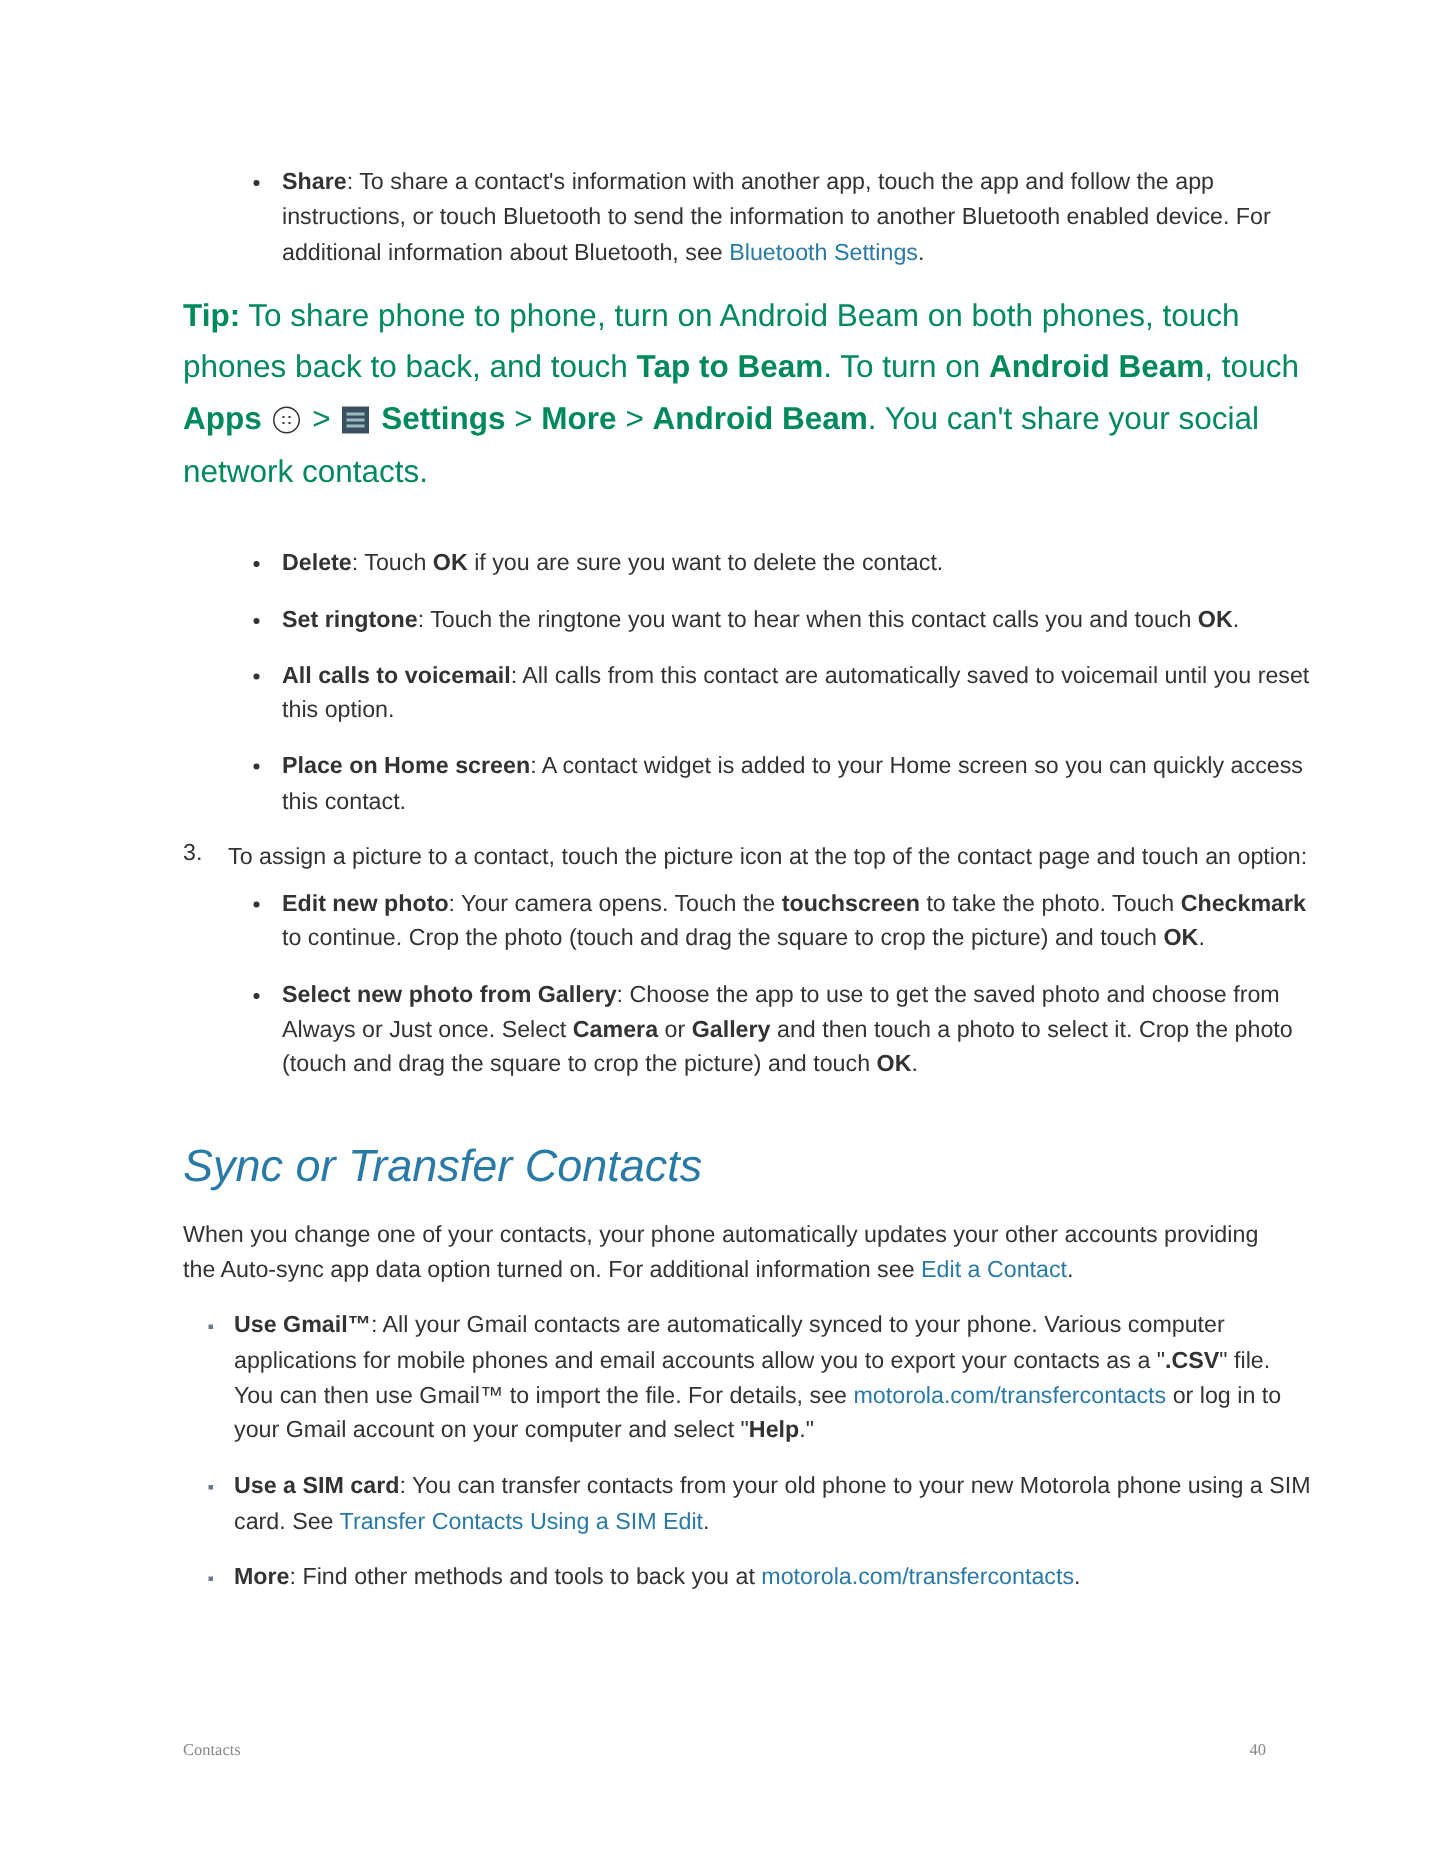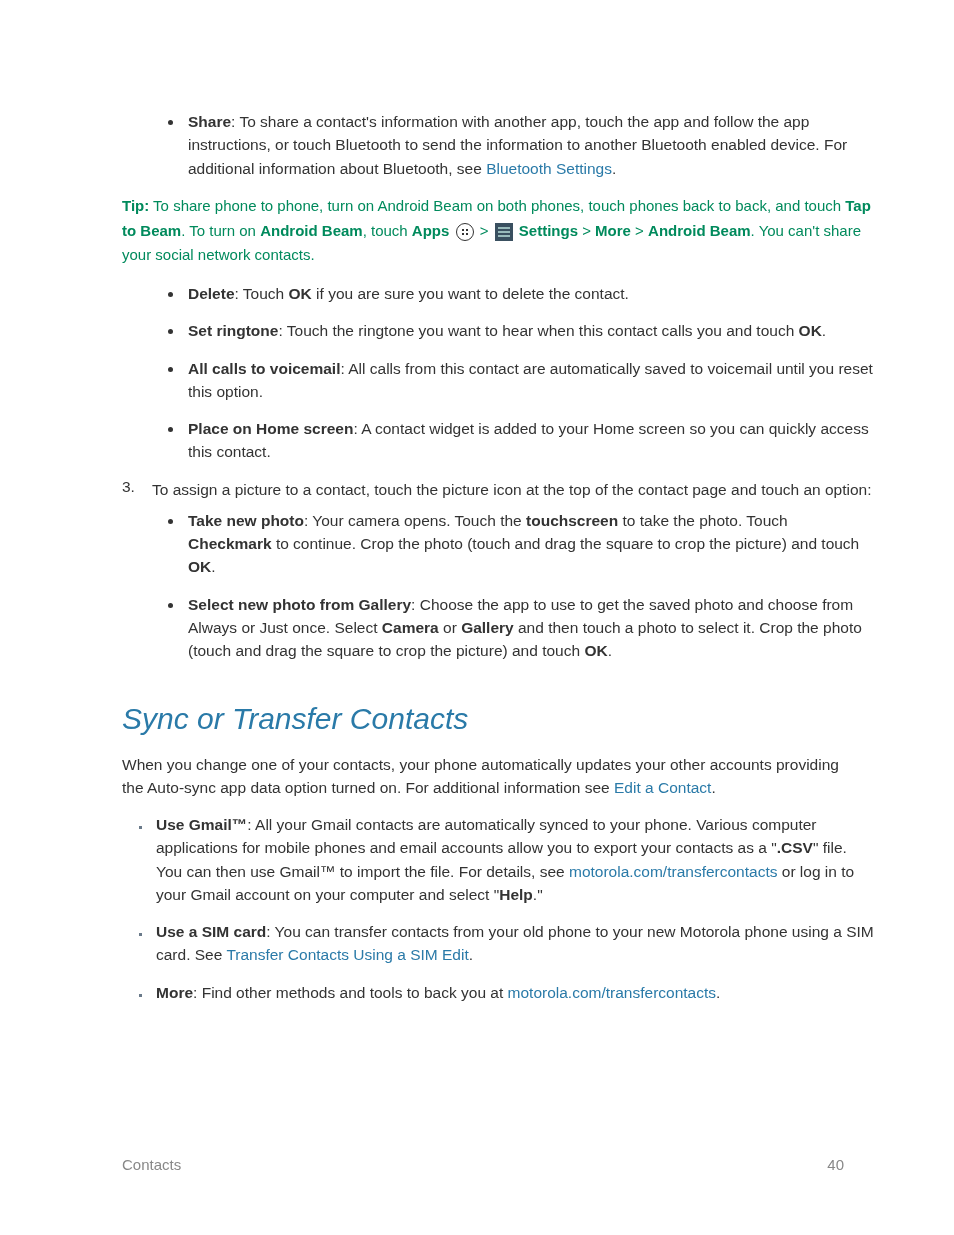--- a/index.html
+++ b/index.html
@@ -100,23 +100,24 @@
       box-shadow: 0 4px 0 #9bb, 0 8px 0 #9bb;
     }
     .footer {
       position: absolute;
       bottom: 62px;
       left: 122px;
       right: 110px;
       display: flex;
       justify-content: space-between;
       color: #888;
-      font-size: 15px;
+      font-size: 11px;
+      font-family: Liberation Serif, serif;
     }
-    .tip-block { margin: 10px 0 14px 0; line-height: 1.65; font-size: 15px; }
+    .tip-block { margin: 10px 0 32px 0; line-height: 1.65; font-size: 21px; }
   </style>
 </head>
 <body>
 
 <div class="page">
 
   <ul class="disc">
     <li>
       <span class="bold">Share</span><span>: To share a contact's information with another app, touch the app and follow the app instructions, or touch Bluetooth to send the information to another Bluetooth enabled device. For additional information about Bluetooth, see </span><span class="link">Bluetooth Settings</span><span>.</span>
     </li>
@@ -143,21 +144,21 @@
     </li>
   </ul>
 
   <div class="ol-item">
     <div class="ol-num">3.</div>
     <div class="ol-text">To assign a picture to a contact, touch the picture icon at the top of the contact page and touch an option:</div>
   </div>
 
   <ul class="disc">
     <li>
-      <span class="bold">Take new photo</span><span>: Your camera opens. Touch the </span><span class="bold">touchscreen</span><span> to take the photo. Touch </span><span class="bold">Checkmark</span><span> to continue. Crop the photo (touch and drag the square to crop the picture) and touch </span><span class="bold">OK</span><span>.</span>
+      <span class="bold">Edit new photo</span><span>: Your camera opens. Touch the </span><span class="bold">touchscreen</span><span> to take the photo. Touch </span><span class="bold">Checkmark</span><span> to continue. Crop the photo (touch and drag the square to crop the picture) and touch </span><span class="bold">OK</span><span>.</span>
     </li>
     <li>
       <span class="bold">Select new photo from Gallery</span><span>: Choose the app to use to get the saved photo and choose from Always or Just once. Select </span><span class="bold">Camera</span><span> or </span><span class="bold">Gallery</span><span> and then touch a photo to select it. Crop the photo (touch and drag the square to crop the picture) and touch </span><span class="bold">OK</span><span>.</span>
     </li>
   </ul>
 
   <h2 class="section-h">Sync or Transfer Contacts</h2>
 
   <p>
     <span>When you change one of your contacts, your phone automatically updates your other accounts providing the Auto-sync app data option turned on. For additional information see </span><span class="link">Edit a Contact</span><span>.</span>

